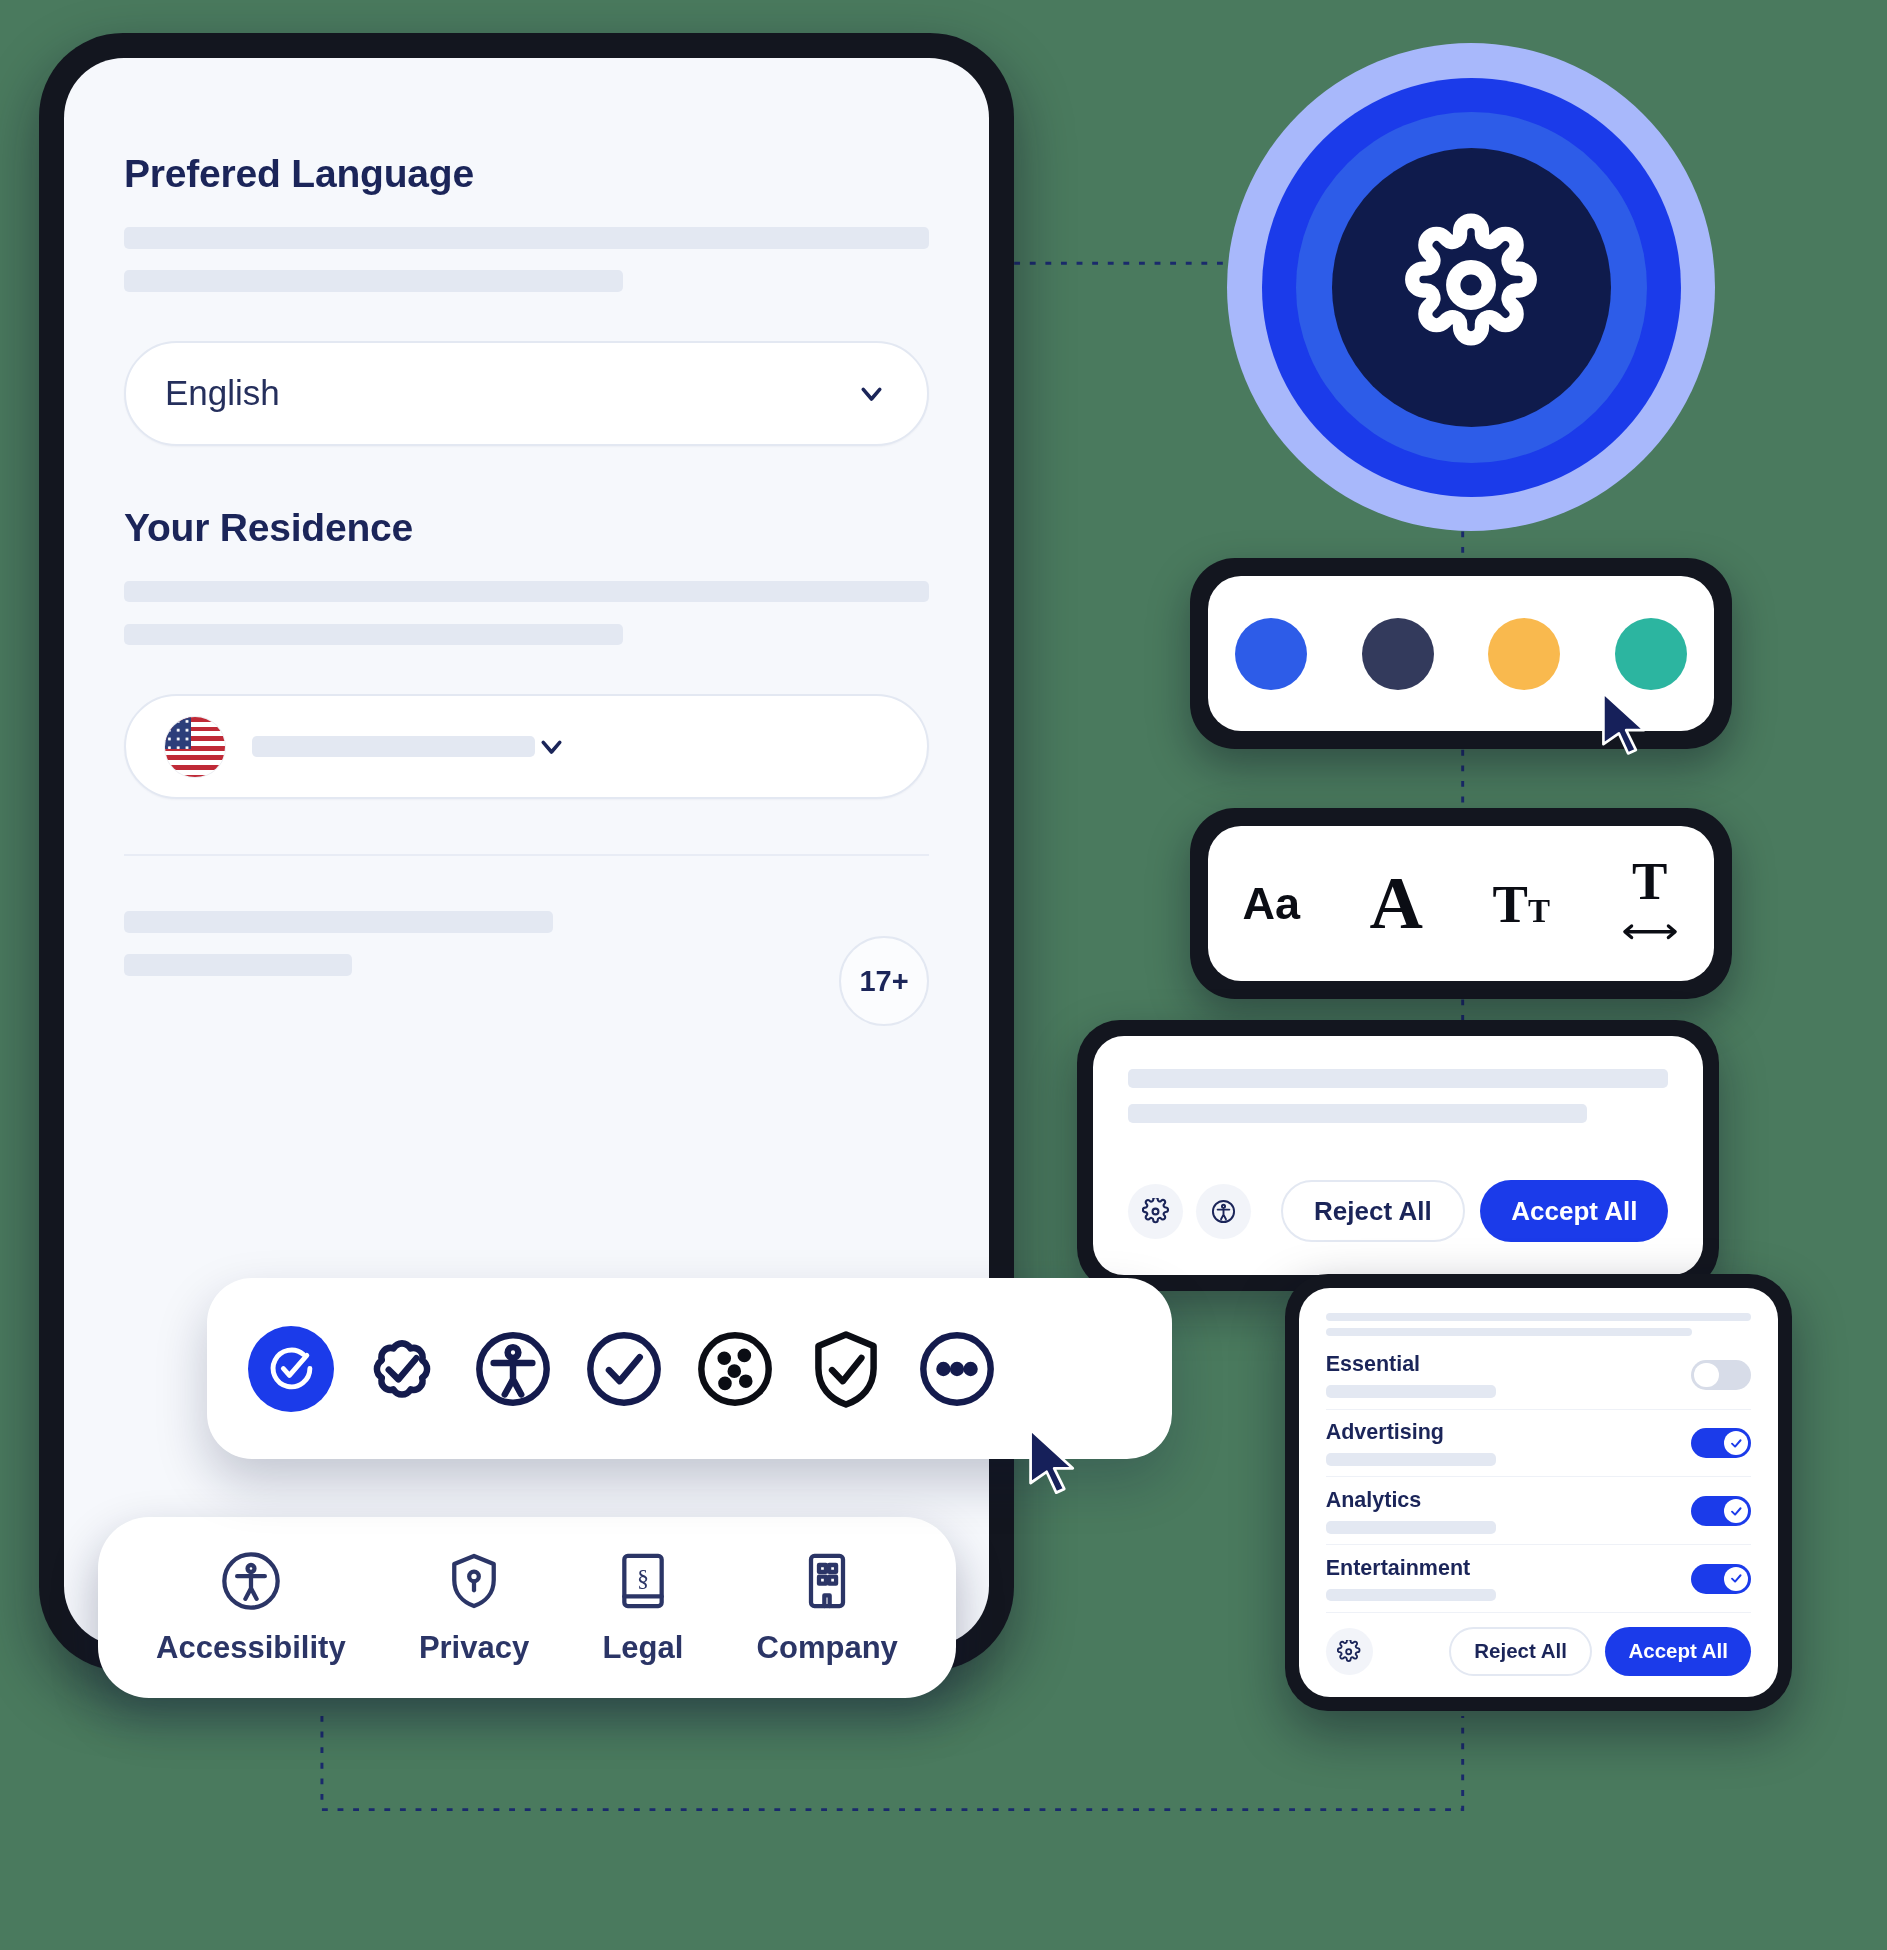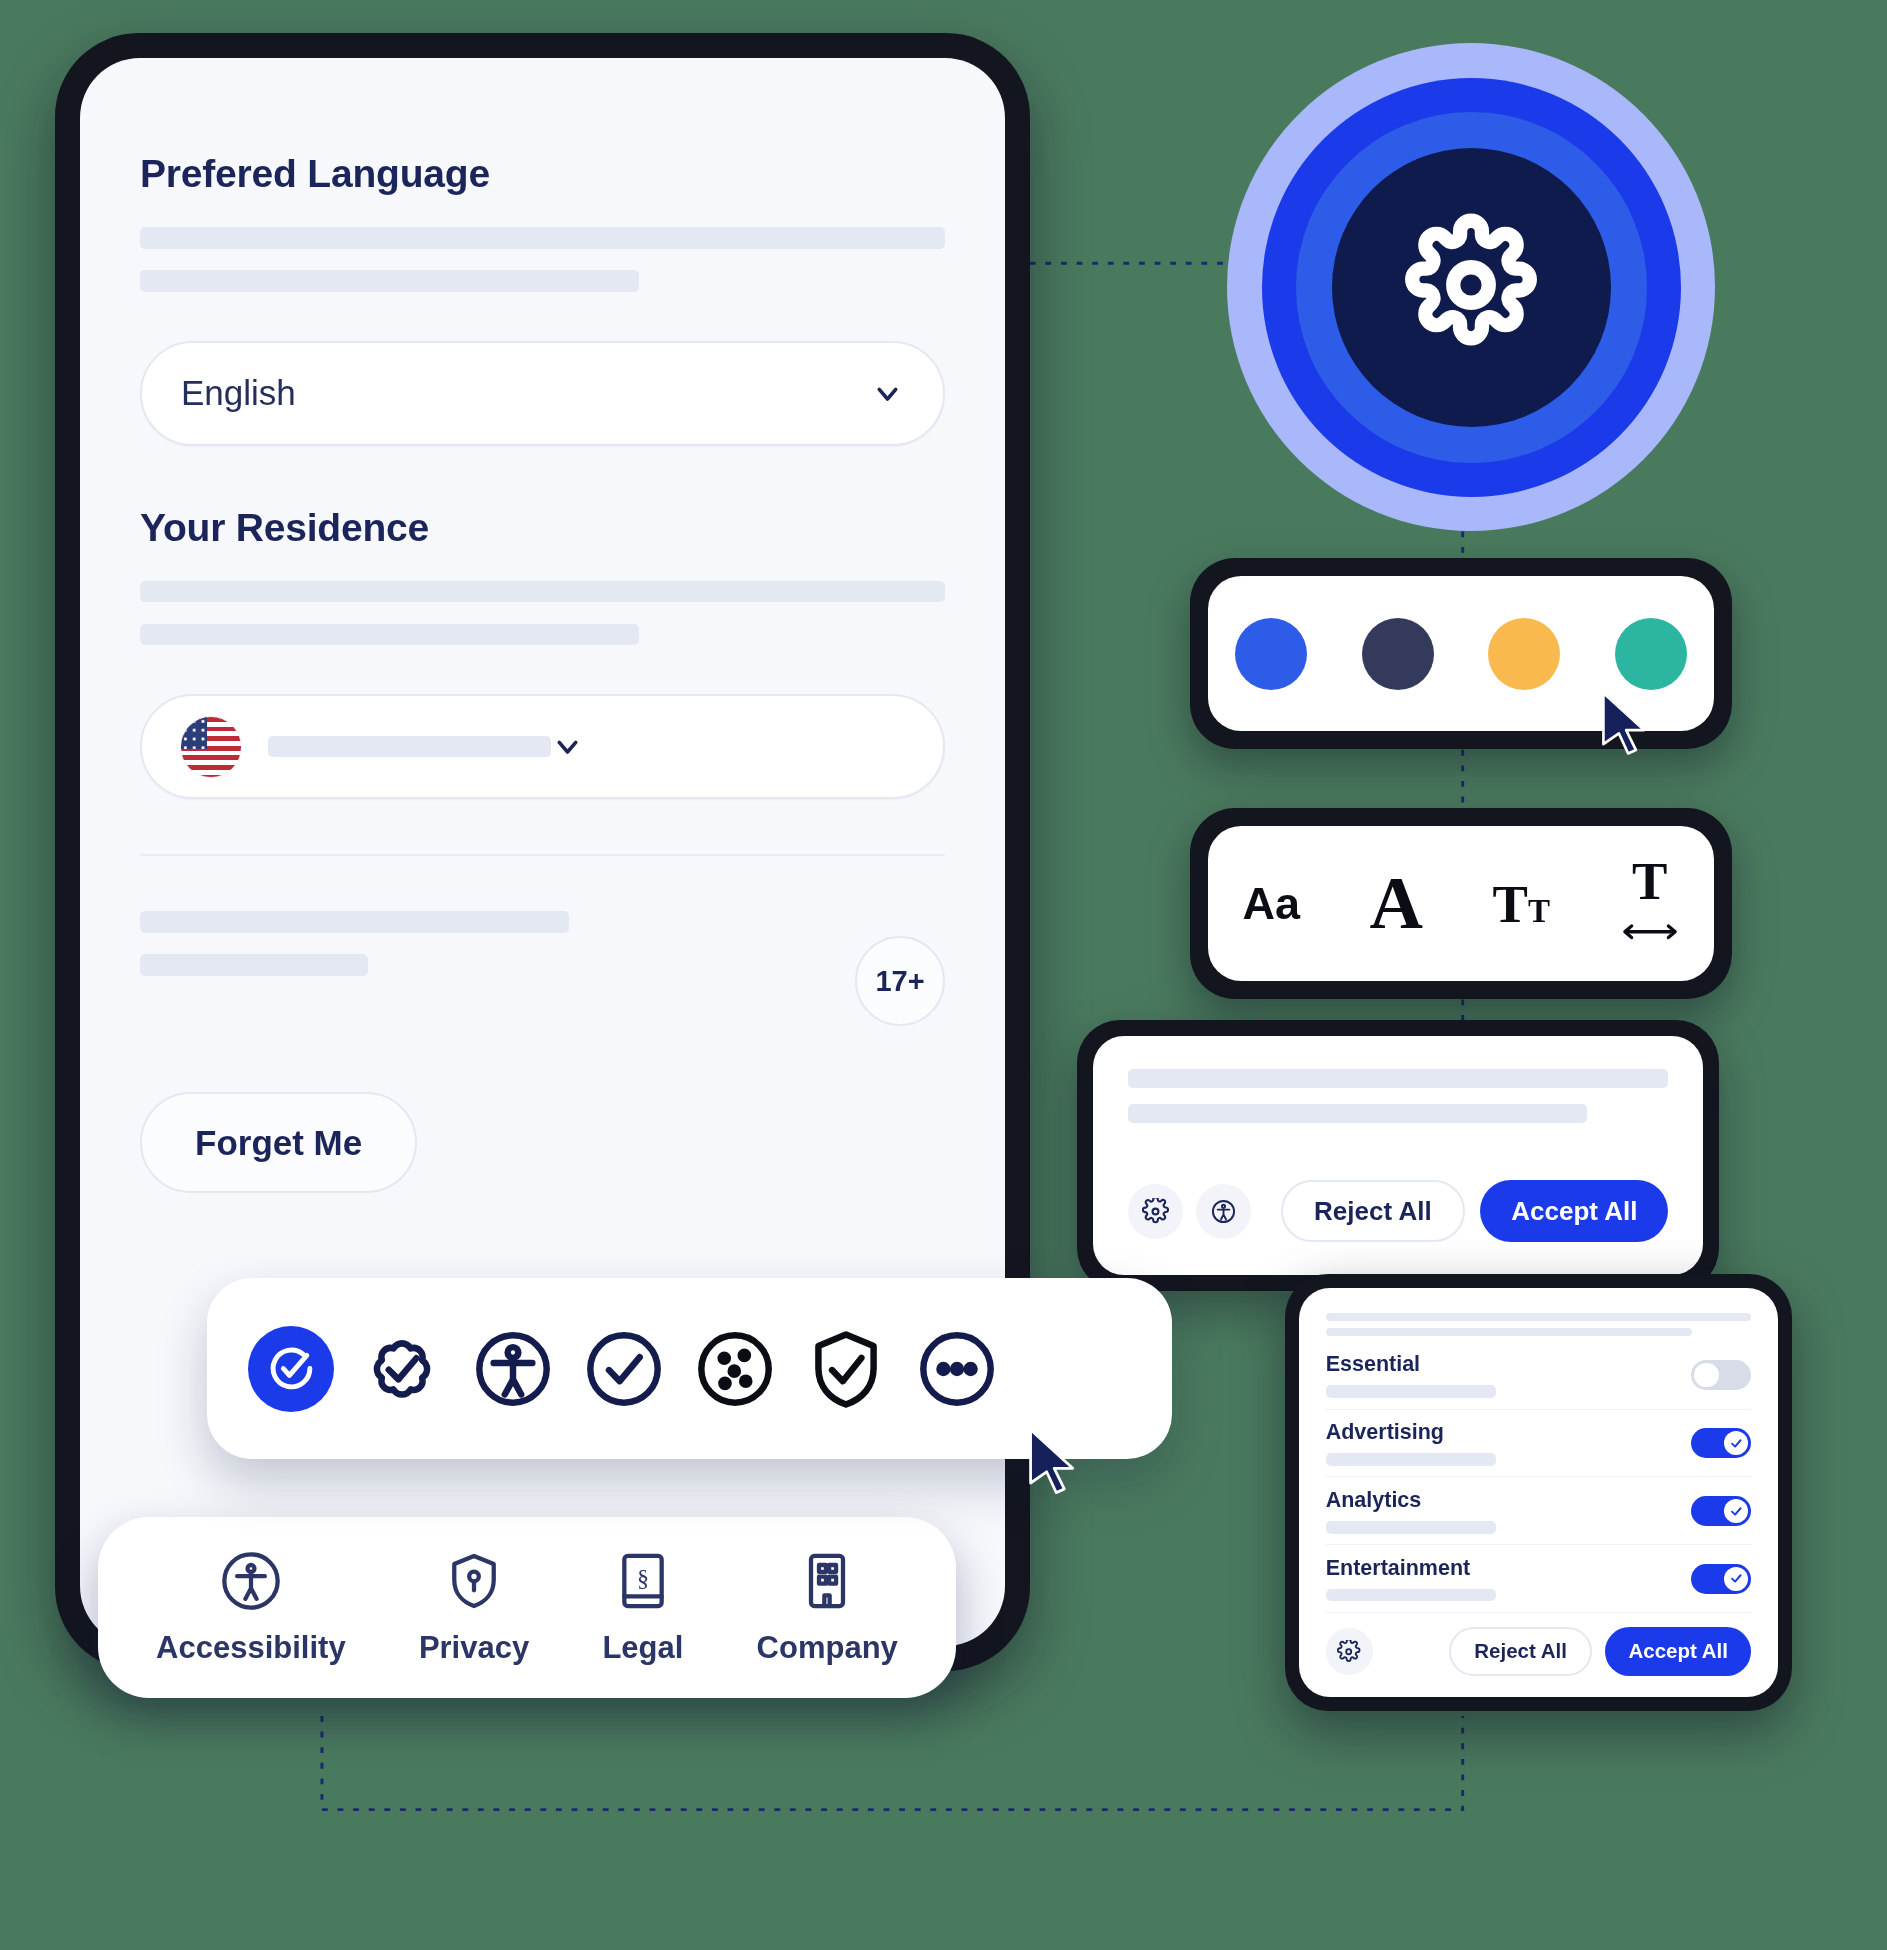--- a/index.html
+++ b/index.html
@@ -6,21 +6,21 @@
   html, body {
     width: 1887px; height: 1950px;
     background: #4a7a5e;
     font-family: "Liberation Sans", sans-serif;
     overflow: hidden;
   }
   .stage { position: relative; width: 1887px; height: 1950px; }
 
   
   .phone {
-    position: absolute; left: 55px; top: 33px;
+    position: absolute; left: 39px; top: 33px;
     width: 975px; height: 1638px;
     background: #13161f;
     border-radius: 84px;
     box-shadow: 0 25px 59px rgba(10,12,30,.45);
   }
   .phone-screen {
     position: absolute; left: 25px; top: 25px; right: 25px; bottom: 25px;
     background: #f6f8fc; border-radius: 60px; overflow: hidden;
   }
   .screen-pad { padding: 94px 60px 0 60px; }
@@ -262,21 +262,20 @@
         <div class="age-row">
           <div class="age-left">
             <div class="skel w62"></div>
             <div class="skel-gap"></div>
             <div class="skel w33"></div>
           </div>
           <div class="age-badge">17+</div>
         </div>
 
         <div class="btn-row">
-          <div class="btn btn-ghost">Forget Me</div>
         </div>
       </div>
       <div class="home-ind"></div>
     </div>
   </div>
 
   <div class="navcard">
 
     <div class="navitem">
       <span>

